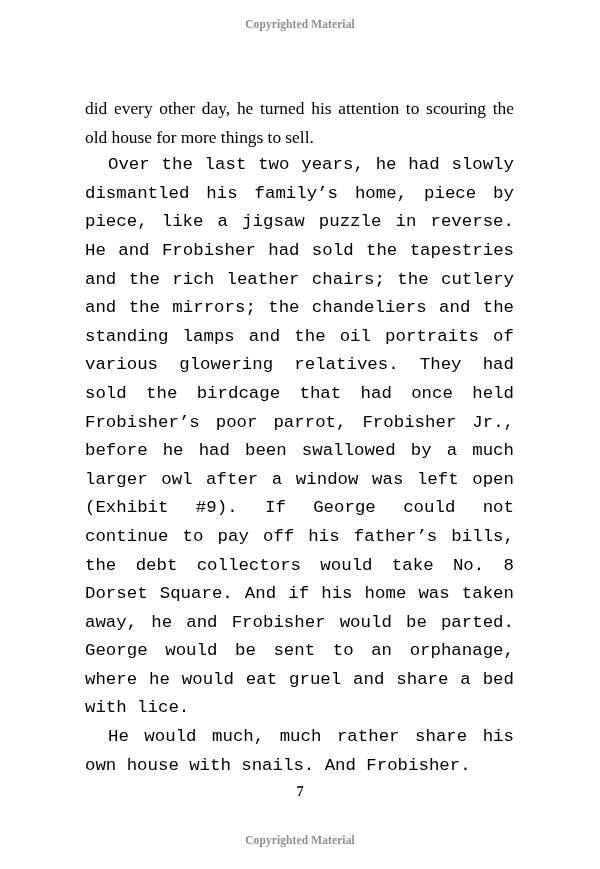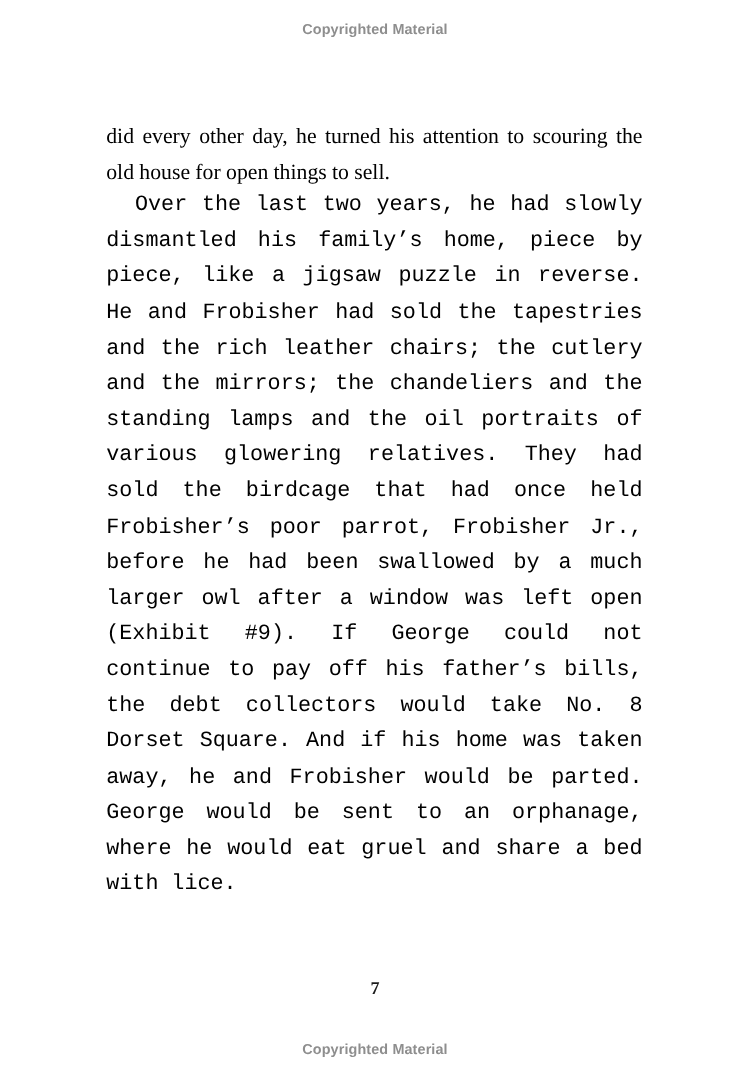--- a/index.html
+++ b/index.html
@@ -21,21 +21,21 @@
     width: 600px;
     height: 869px;
   }
 
   
   .watermark {
     position: absolute;
     left: 0;
     width: 600px;
     text-align: center;
-    font-family: Liberation Sans, sans-serif;
+    font-family: Liberation Serif, serif;
     font-size: 11.5px;
     font-weight: 600;
     letter-spacing: 0.1px;
     color: #8e8e8e;
     user-select: none;
   }
   .watermark-top {
     top: 18px;
   }
   .watermark-bottom {
@@ -79,21 +79,22 @@
   }
 </style>
 </head>
 <body>
 
 <div class="page">
 
   <div class="watermark watermark-top">Copyrighted Material</div>
 
   <div class="textblock">
-    <p class="para">did every other day, he turned his attention to scouring the old house for open things to sell.</p>
+    <p class="para">did every other day, he turned his attention to scouring the old house for more things to sell.</p>
     <p class="para">Over the last two years, he had slowly dismantled his family’s home, piece by piece, like a jigsaw puzzle in reverse. He and Frobisher had sold the tapestries and the rich leather chairs; the cutlery and the mirrors; the chandeliers and the standing lamps and the oil portraits of various glowering relatives. They had sold the birdcage that had once held Frobisher’s poor parrot, Frobisher Jr., before he had been swallowed by a much larger owl after a window was left open (Exhibit #9). If George could not continue to pay off his father’s bills, the debt collectors would take No. 8 Dorset Square. And if his home was taken away, he and Frobisher would be parted. George would be sent to an orphanage, where he would eat gruel and share a bed with lice.</p>
+    <p class="para">He would much, much rather share his own house with snails. And Frobisher.</p>
   </div>
 
   <div class="folio">7</div>
 
   <div class="watermark watermark-bottom">Copyrighted Material</div>
 
 </div>
 
 </body></html>

